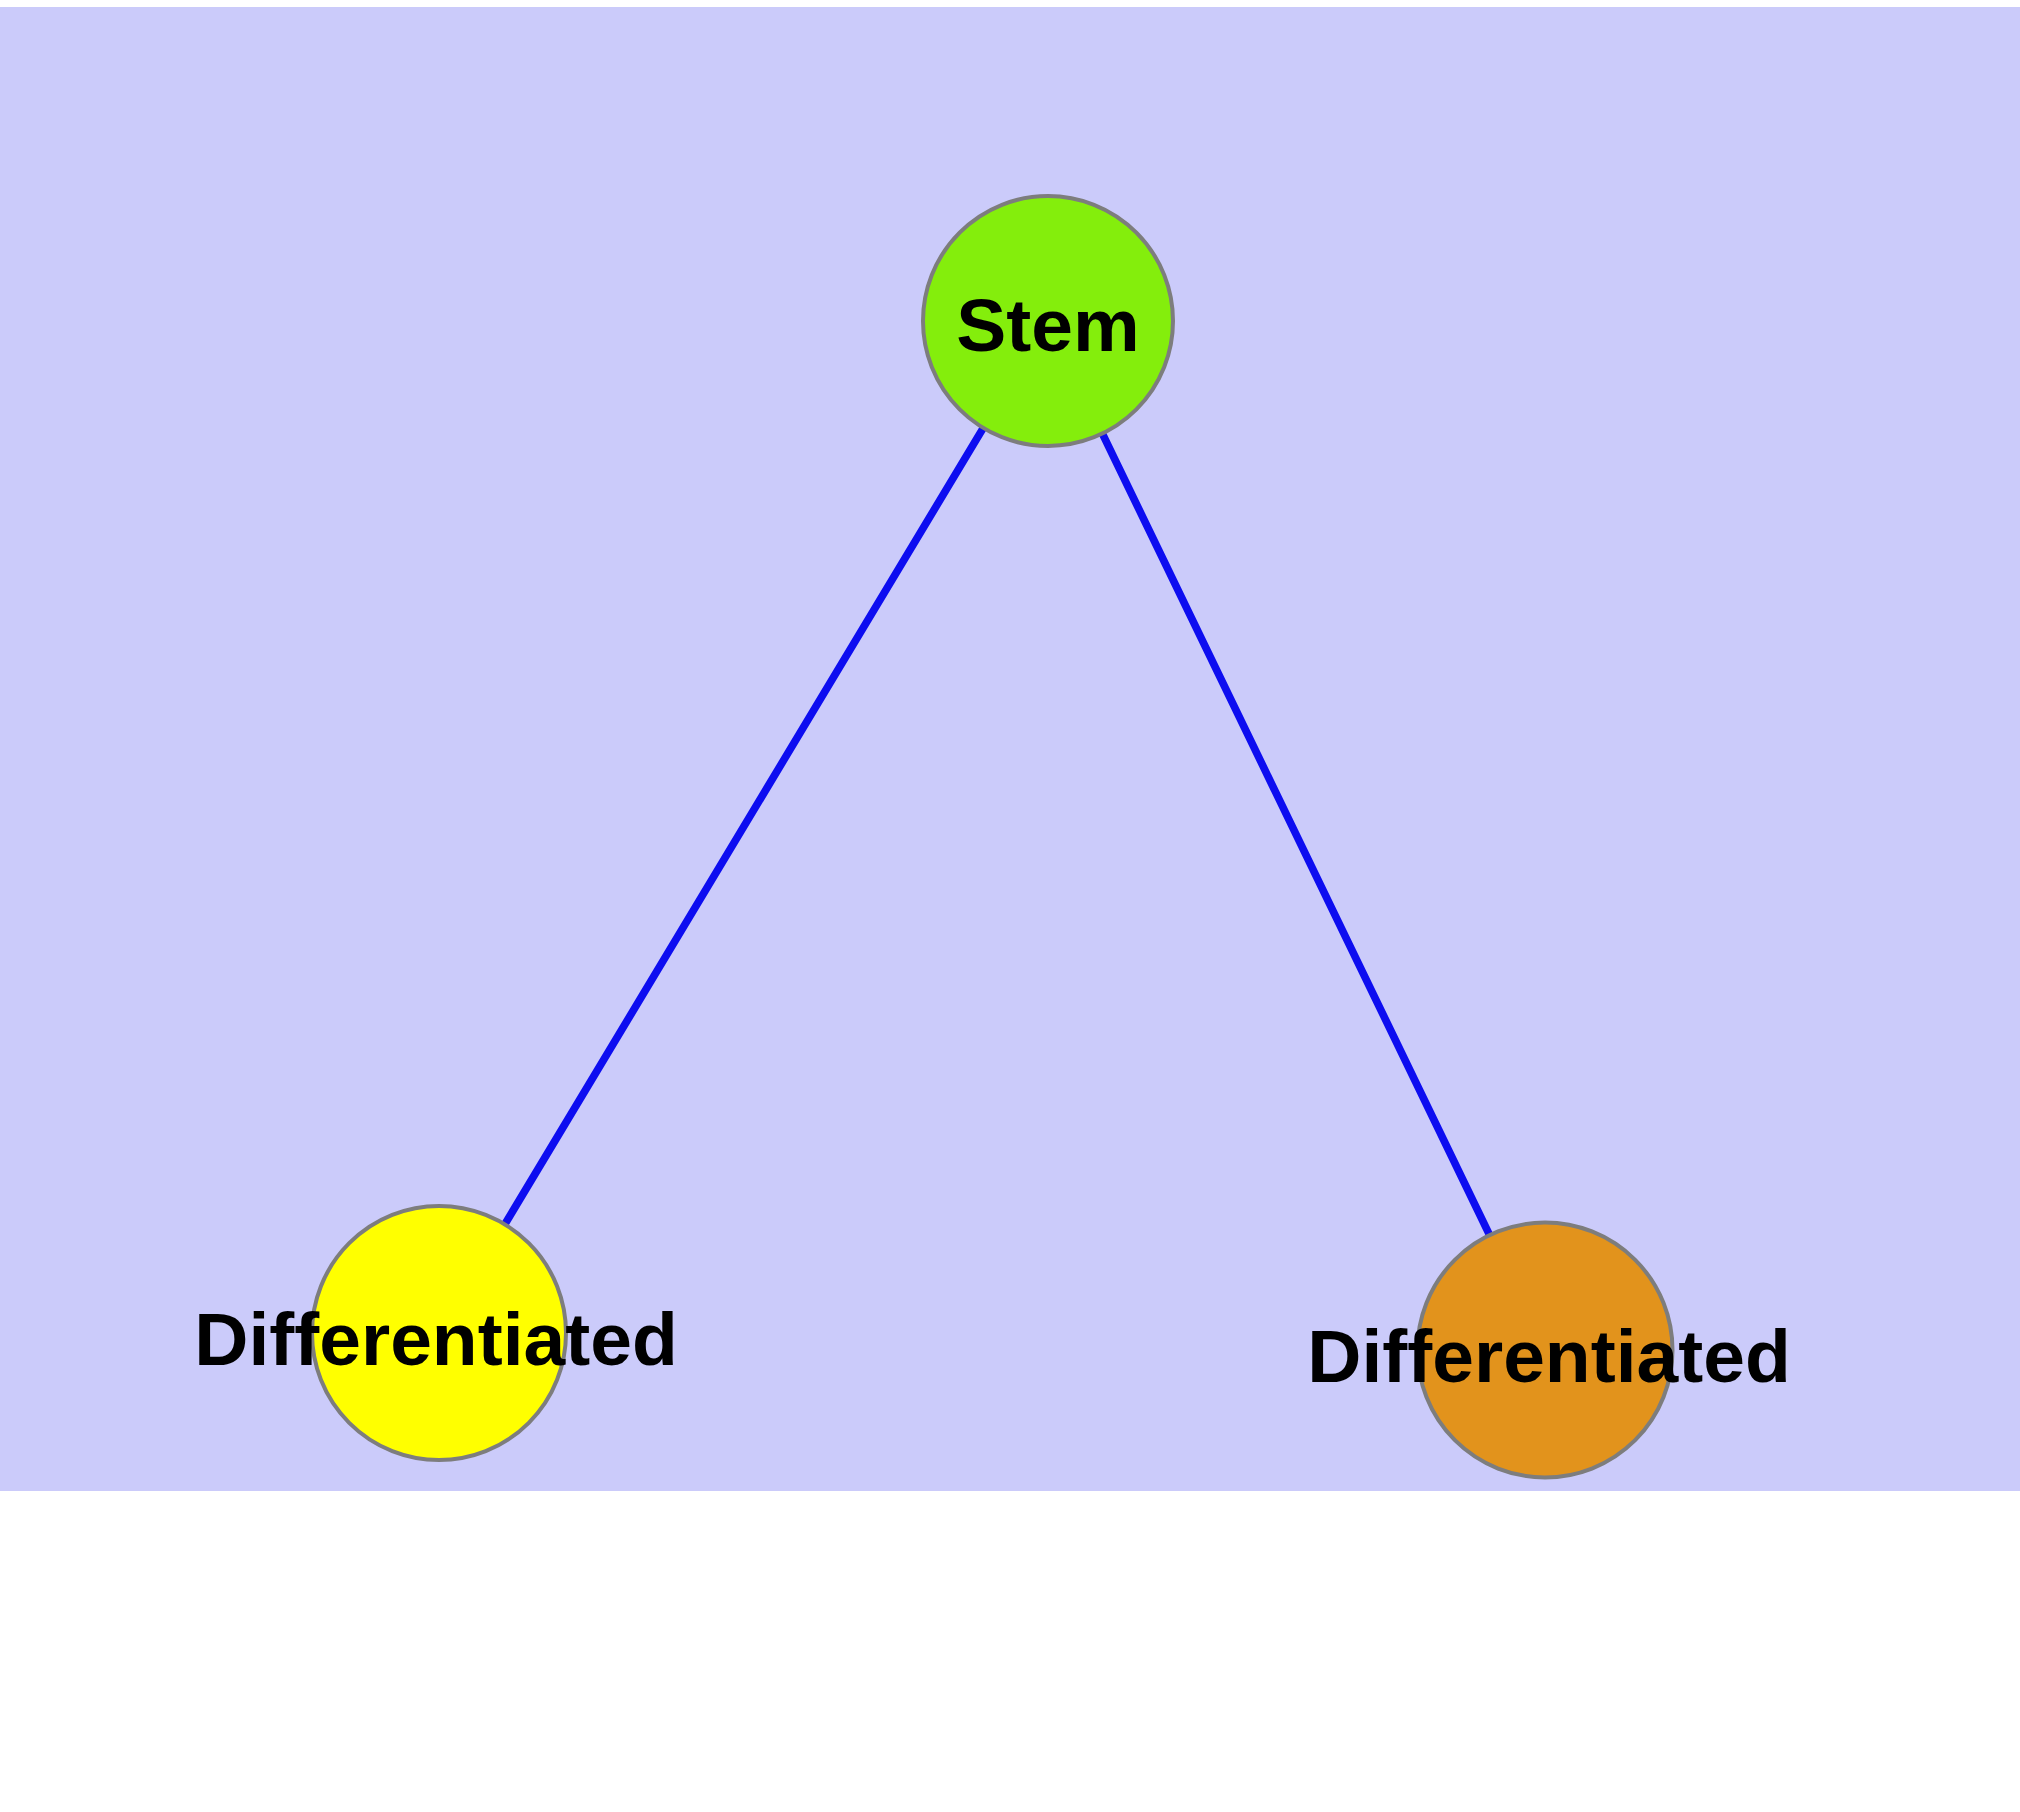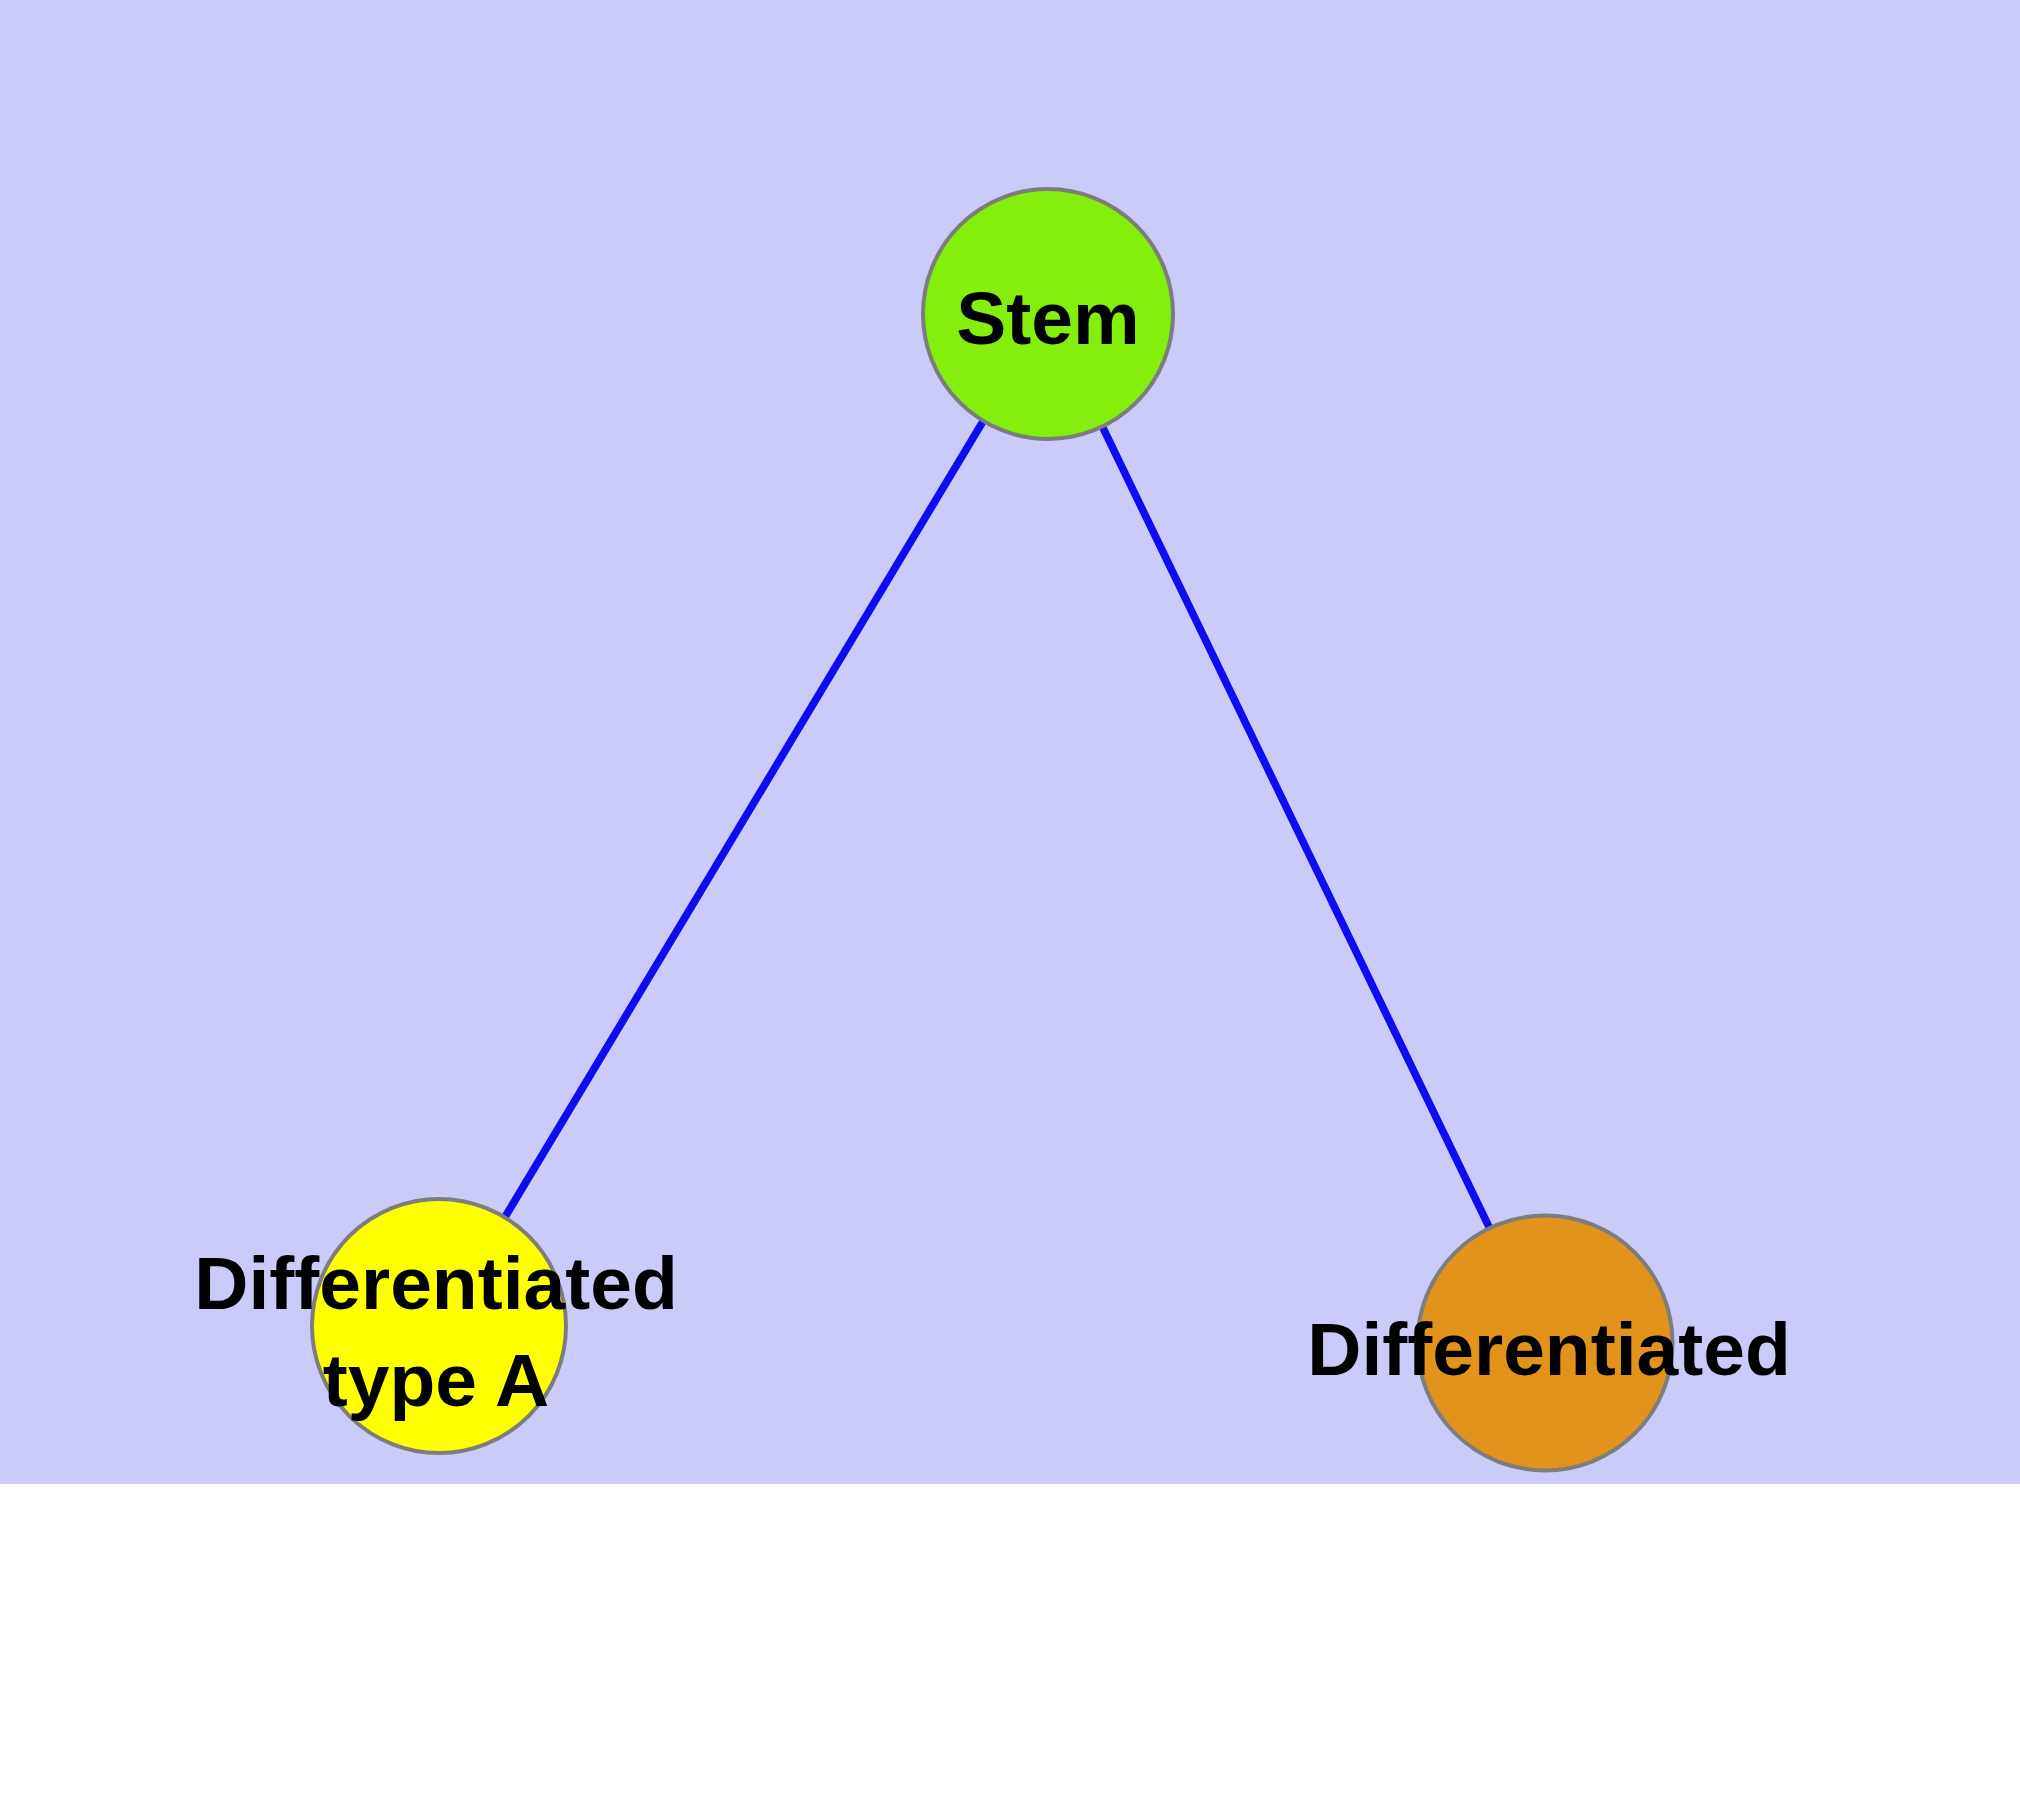--- a/index.html
+++ b/index.html
@@ -5,20 +5,21 @@
   html, body {
     margin: 0;
     padding: 0;
   }
   .canvas {
     position: relative;
     width: 2021px;
     height: 1484px;
     overflow: hidden;
     font-family: "Liberation Sans", sans-serif;
+    margin-top: 7px;
   }
   .edges-layer {
     position: absolute;
     left: 0;
     top: 0;
     width: 2021px;
     height: 1812px;
   }
   .edge {
     stroke-width: 9;
@@ -60,21 +61,20 @@
   <div class="node-circle stem" style="background-color: rgb(132, 238, 12); border-color: rgb(125, 125, 125);"></div>
 
   <div class="node-circle type-a" style="background-color: rgb(255, 255, 0); border-color: rgb(125, 125, 125);"></div>
 
   <div class="node-circle type-b" style="background-color: rgb(226, 147, 28); border-color: rgb(125, 125, 125);"></div>
 
   <div class="node-label stem">Stem</div>
 
   <div class="node-label type-a">
     <div>Differentiated</div>
-    <div>type A</div>
   </div>
 
   <div class="node-label type-b">
     <div>Differentiated</div>
   </div>
 
 </div>
 
 
 </body></html>

